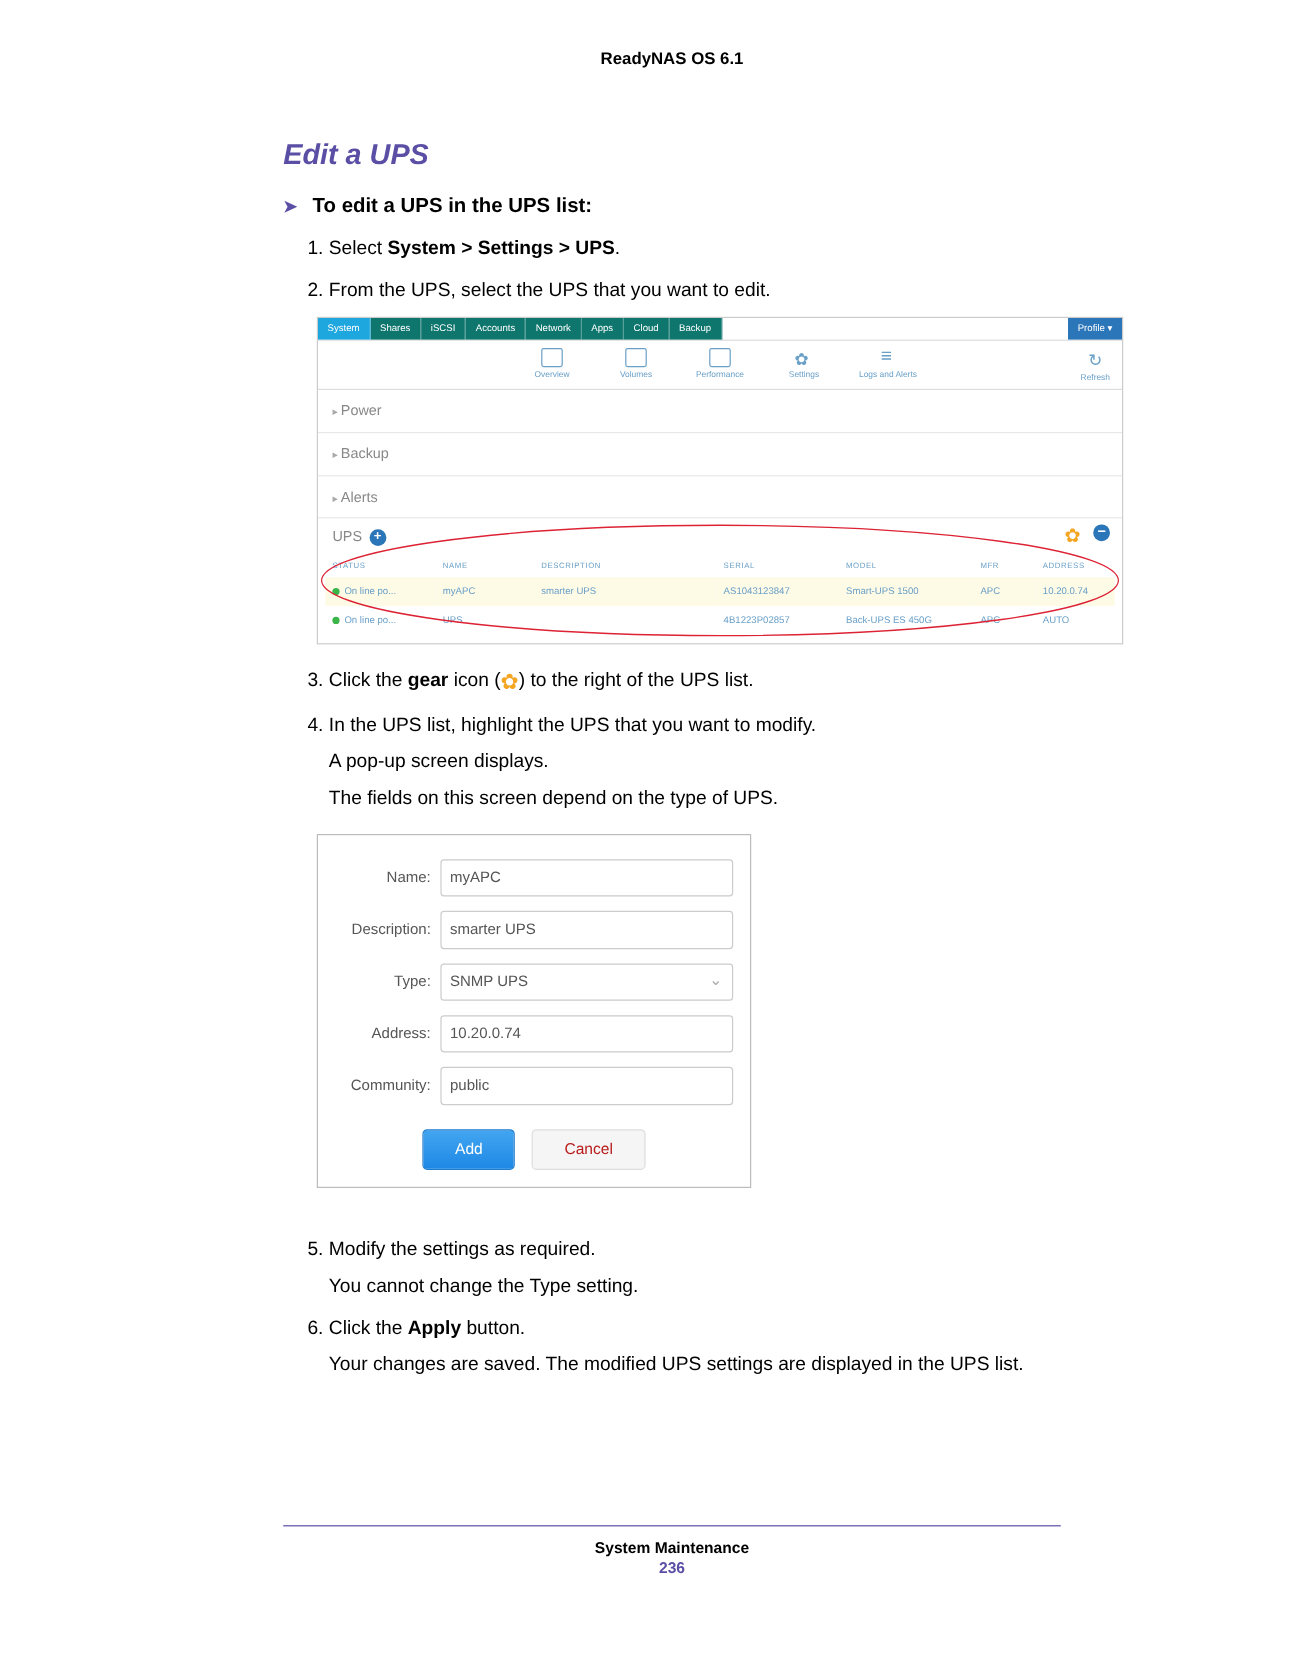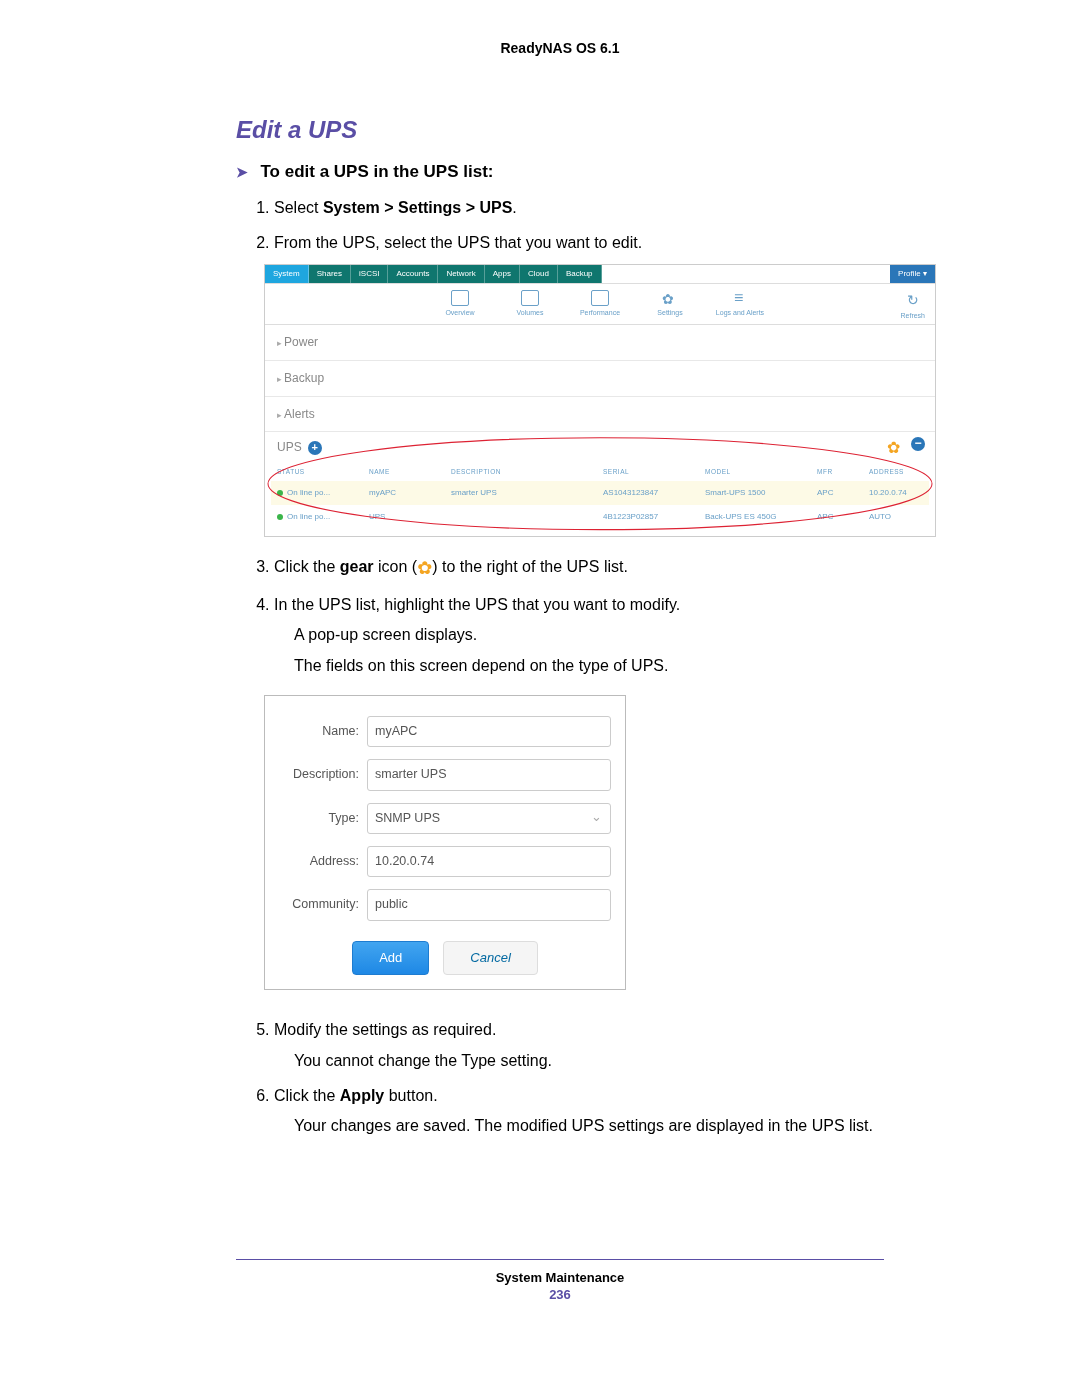--- a/index.html
+++ b/index.html
@@ -42,21 +42,21 @@
   }
   ol.steps {
     padding-left: 38px;
     margin: 0;
   }
   ol.steps > li {
     margin-bottom: 10px;
     line-height: 1.55;
   }
   ol.steps > li > b { font-weight: bold; }
-  .sub { margin-top: 6px; margin-left: 20px; }
+  .sub { margin-top: 6px; }
 
   
   .ui-panel {
     width: 670px;
     border: 1px solid #ccc;
     margin: 8px 0 18px -10px;
     font-size: 10px;
     color: #666;
     position: relative;
   }
@@ -239,21 +239,21 @@
     display: inline-block;
     color: #f4a522;
     font-size: 18px;
     vertical-align: -2px;
   }
 
   
   .dialog {
     width: 360px;
     border: 1px solid #bbb;
-    margin: 16px 0 28px -10px;
+    margin: 16px 0 40px -10px;
     padding: 14px 0 14px 0;
     font-size: 13px;
     color: #555;
   }
   .dlg-row {
     display: flex;
     align-items: center;
     padding: 6px 14px;
     gap: 8px;
   }
@@ -293,23 +293,22 @@
     border-radius: 4px;
     font-size: 13px;
   }
   .btn-primary {
     background: linear-gradient(#42a5f0, #1e88e5);
     color: #fff;
     border: 1px solid #1e7cd0;
   }
   .btn-secondary {
     background: #f5f5f5;
-    color: #0369a1;
+    color: #b91c1c;
     border: 1px solid #ddd;
-    font-style: italic;
   }
 
   .footer-rule {
     border-top: 1px solid #5a4ea5;
     margin-top: 120px;
     padding-top: 10px;
     text-align: center;
     font-size: 13px;
   }
   .footer-title { font-weight: bold; }

